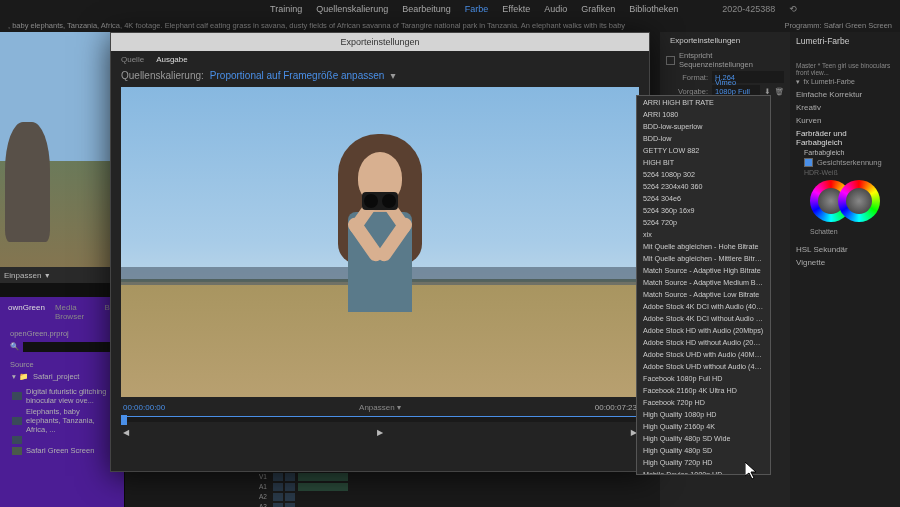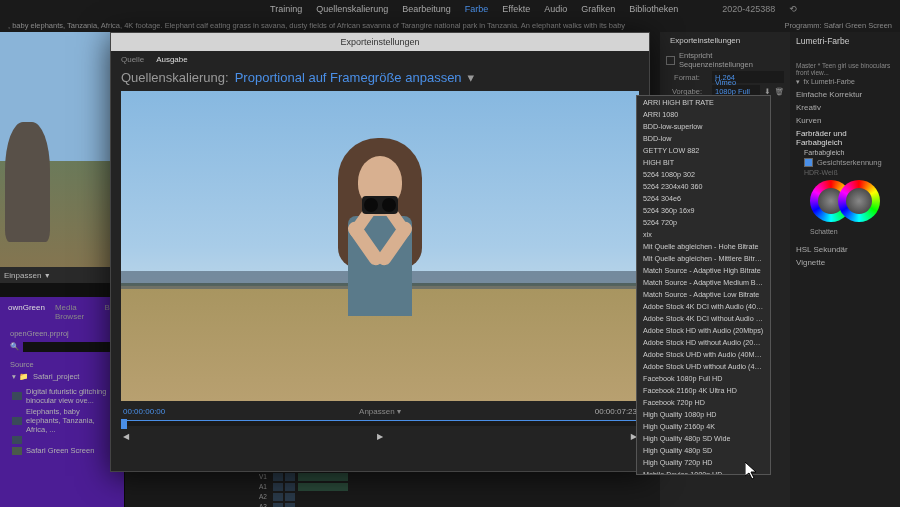--- a/index.html
+++ b/index.html
@@ -18,21 +18,21 @@
 .proj-list{padding:4px 4px;font-size:7.5px}
 .proj-src{color:#999;padding:2px 6px}
 .proj-items{margin-top:4px}
 .proj-item{display:flex;align-items:center;gap:4px;padding:1px 8px;color:#b0b0b0}
 .proj-item .thumb{width:10px;height:8px;background:#3a4a5a;flex-shrink:0}
 .center-col{flex:1;position:relative}
 .modal{position:absolute;left:-15px;top:0;width:540px;height:440px;background:#232323;border:1px solid #444;box-shadow:0 4px 30px rgba(0,0,0,.7);z-index:50}
 .modal-title{height:18px;background:#d4d4d4;color:#333;display:flex;align-items:center;justify-content:center;font-size:9px}
 .modal-tabs{display:flex;gap:12px;padding:4px 10px;font-size:8px;color:#888}
 .modal-tabs span[data-active="true"]{color:#ddd}
-.modal-row{display:flex;align-items:center;padding:2px 10px;font-size:13px;color:#999;gap:6px}
+.modal-row{display:flex;align-items:center;padding:2px 10px;font-size:10px;color:#999;gap:6px}
 .modal-row .sel{color:#4a8fe7}
 .preview{margin:4px 10px;height:310px;position:relative;overflow:hidden}
 .bgsky{position:absolute;inset:0;background:linear-gradient(180deg,#87b8e0 0%,#a8cce8 50%,#b8d4e8 62%,#5a6a50 62%,#6a7448 63%,#a89560 63%,#b8a070 100%)}
 .hills{position:absolute;left:0;right:0;top:58%;height:6%;background:#4a5a6a;opacity:.6}
 .girl{position:absolute;left:50%;top:15%;transform:translateX(-50%);width:120px;height:260px}
 .girl .hair{position:absolute;left:18px;top:0;width:84px;height:130px;background:#5a4030;border-radius:40px 40px 20px 20px}
 .girl .face{position:absolute;left:38px;top:18px;width:44px;height:52px;background:#d8b090;border-radius:50% 50% 45% 45%}
 .girl .neck{position:absolute;left:52px;top:66px;width:16px;height:16px;background:#d0a888}
 .girl .body{position:absolute;left:28px;top:78px;width:64px;height:100px;background:#5a7a8a;border-radius:8px 8px 0 0}
 .girl .arm-l{position:absolute;left:24px;top:85px;width:14px;height:50px;background:#d8b090;border-radius:8px;transform:rotate(-35deg);transform-origin:top}
@@ -47,21 +47,21 @@
 .mscrub{margin:2px 10px;height:6px;background:#1a1a1a;border-top:1px solid #4a8fe7;position:relative}
 .mscrub .ph{position:absolute;left:0;top:-2px;width:6px;height:10px;background:#4a8fe7}
 .mbot{display:flex;justify-content:space-between;padding:4px 12px;font-size:8px;align-items:center}
 .mbot .c{display:flex;gap:6px;align-items:center}
 .mbot2{display:flex;gap:14px;padding:4px 12px;font-size:8px;color:#888;justify-content:center}
 .mbot2 span[data-active="true"]{color:#ddd}
 .right-col{width:240px;display:flex}
 .export-pane{width:130px;background:#232323;font-size:7.5px;padding:4px 6px;position:relative;z-index:40;color:#999}
 .ep-title{font-size:8px;color:#ccc;margin-bottom:6px;padding-left:4px}
 .ep-row{display:flex;align-items:center;gap:4px;margin:2px 0}
-.ep-row label{width:42px;text-align:center;color:#888;font-size:7.5px}
+.ep-row label{width:42px;text-align:right;color:#888;font-size:7.5px}
 .ep-row .ctrl{flex:1;background:#1a1a1a;padding:1px 3px;color:#4a8fe7;font-size:7.5px;height:12px;display:flex;align-items:center}
 .ep-chk{width:9px;height:9px;border:1px solid #666;display:inline-block;flex-shrink:0}
 .ep-chk[data-checked="true"]{background:#4a8fe7}
 .ep-sub{margin-left:10px;color:#888}
 .ep-sub2{margin-left:20px;color:#888;font-size:7px}
 .preset-dd{position:absolute;left:636px;top:95px;width:135px;background:#2a2a2a;border:1px solid #555;z-index:100;font-size:7.2px;max-height:380px;overflow:hidden}
 .preset-dd .item{padding:1.5px 6px;color:#ccc;white-space:nowrap;overflow:hidden;text-overflow:ellipsis}
 .cursor{position:absolute;left:745px;top:462px;z-index:200;pointer-events:none}
 .lumetri{width:110px;background:#1e1e1e;font-size:7.5px;padding:4px 6px;color:#999;position:relative}
 .lumetri .hdr{color:#ccc;font-size:8.5px;margin-bottom:16px}

